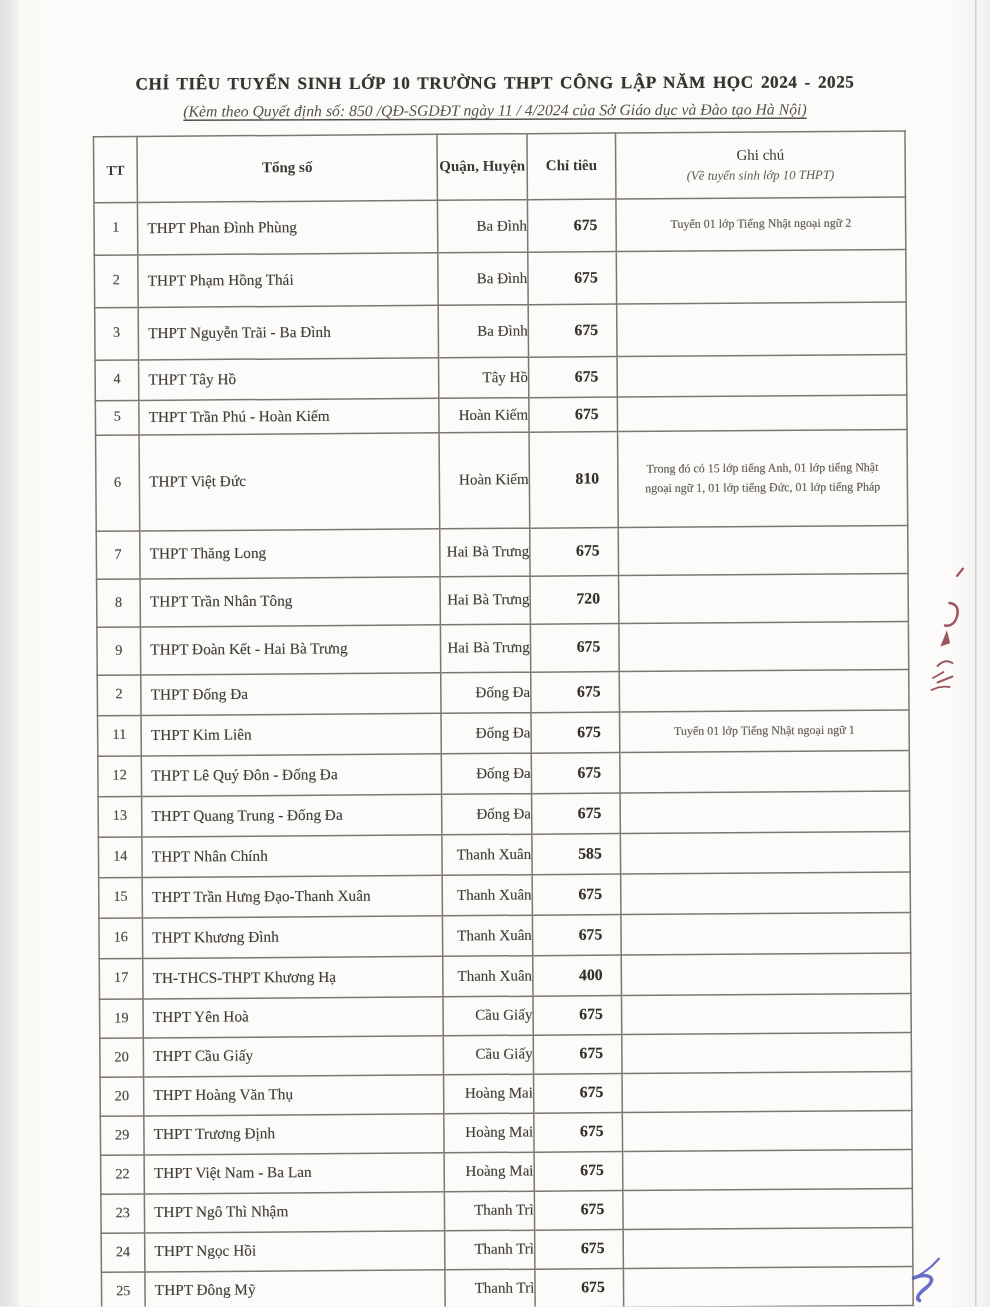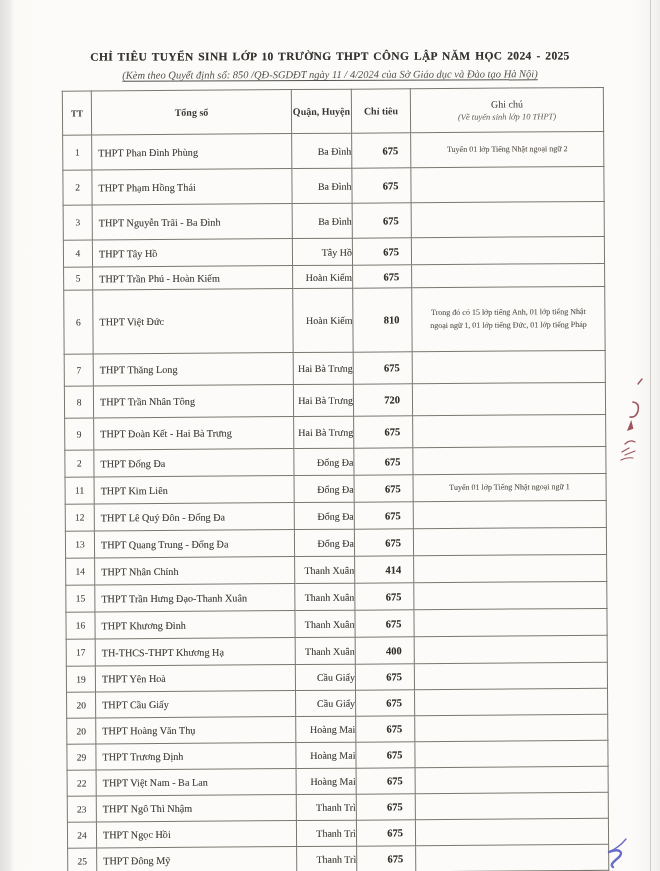--- a/index.html
+++ b/index.html
@@ -184,21 +184,21 @@
     <td class="cell-tt">13</td>
     <td class="cell-name">THPT Quang Trung - Đống Đa</td>
     <td class="cell-district">Đống Đa</td>
     <td class="cell-quota">675</td>
     <td class="cell-note"></td>
   </tr>
             <tr>
     <td class="cell-tt">14</td>
     <td class="cell-name">THPT Nhân Chính</td>
     <td class="cell-district">Thanh Xuân</td>
-    <td class="cell-quota">414</td>
+    <td class="cell-quota">585</td>
     <td class="cell-note"></td>
   </tr>
             <tr>
     <td class="cell-tt">15</td>
     <td class="cell-name">THPT Trần Hưng Đạo-Thanh Xuân</td>
     <td class="cell-district">Thanh Xuân</td>
     <td class="cell-quota">675</td>
     <td class="cell-note"></td>
   </tr>
             <tr>

